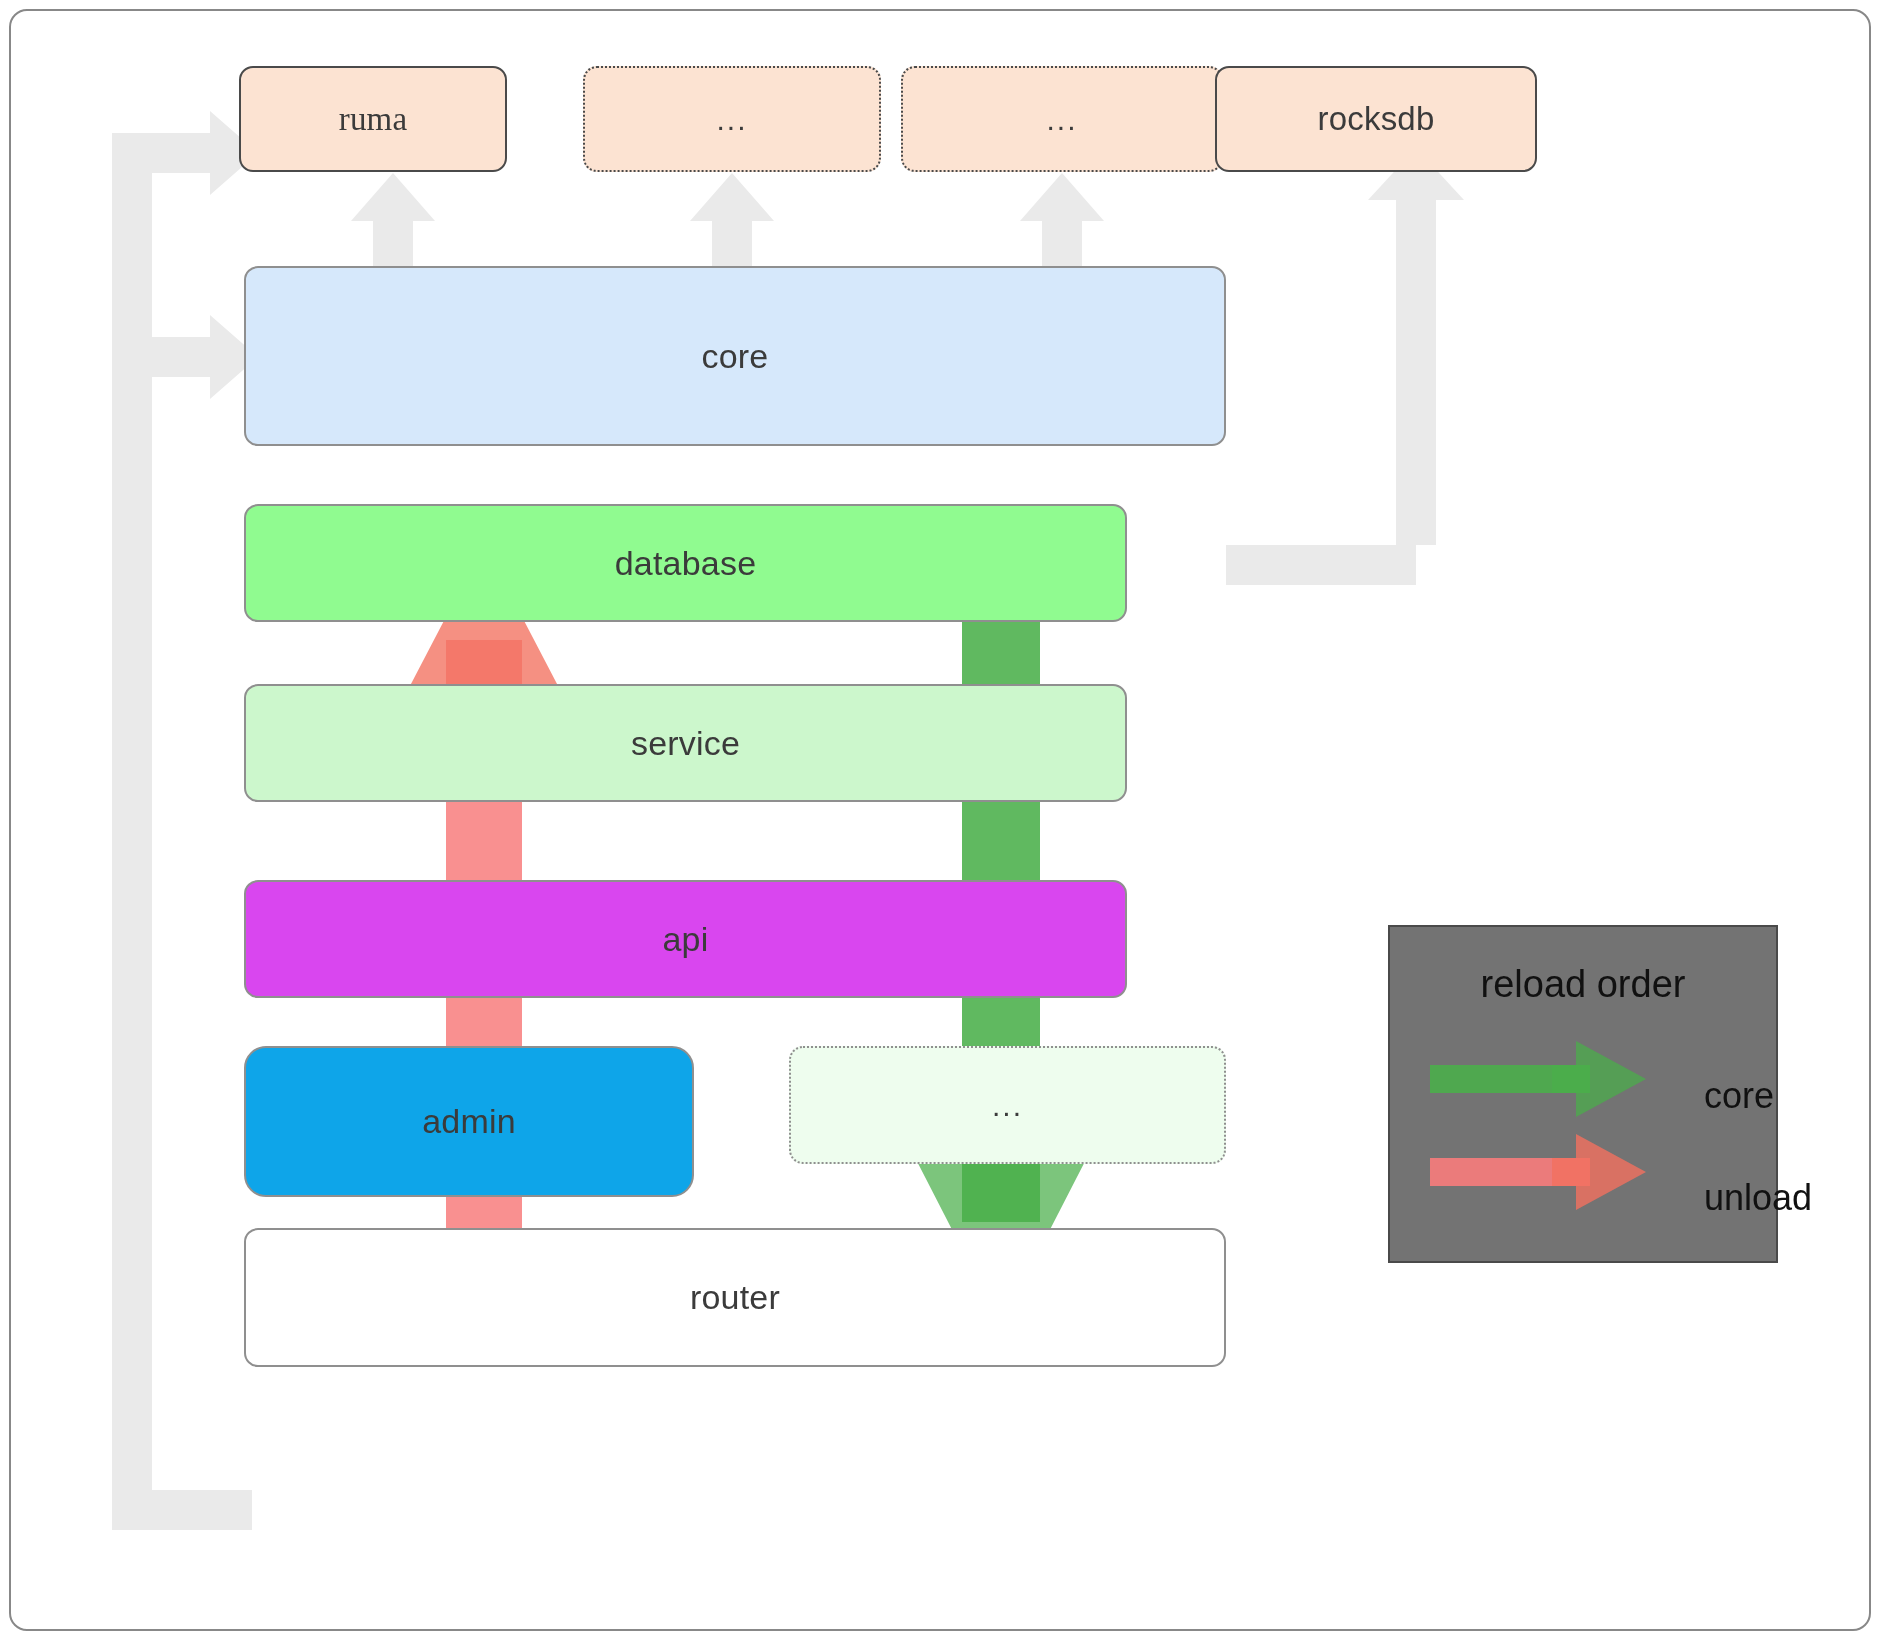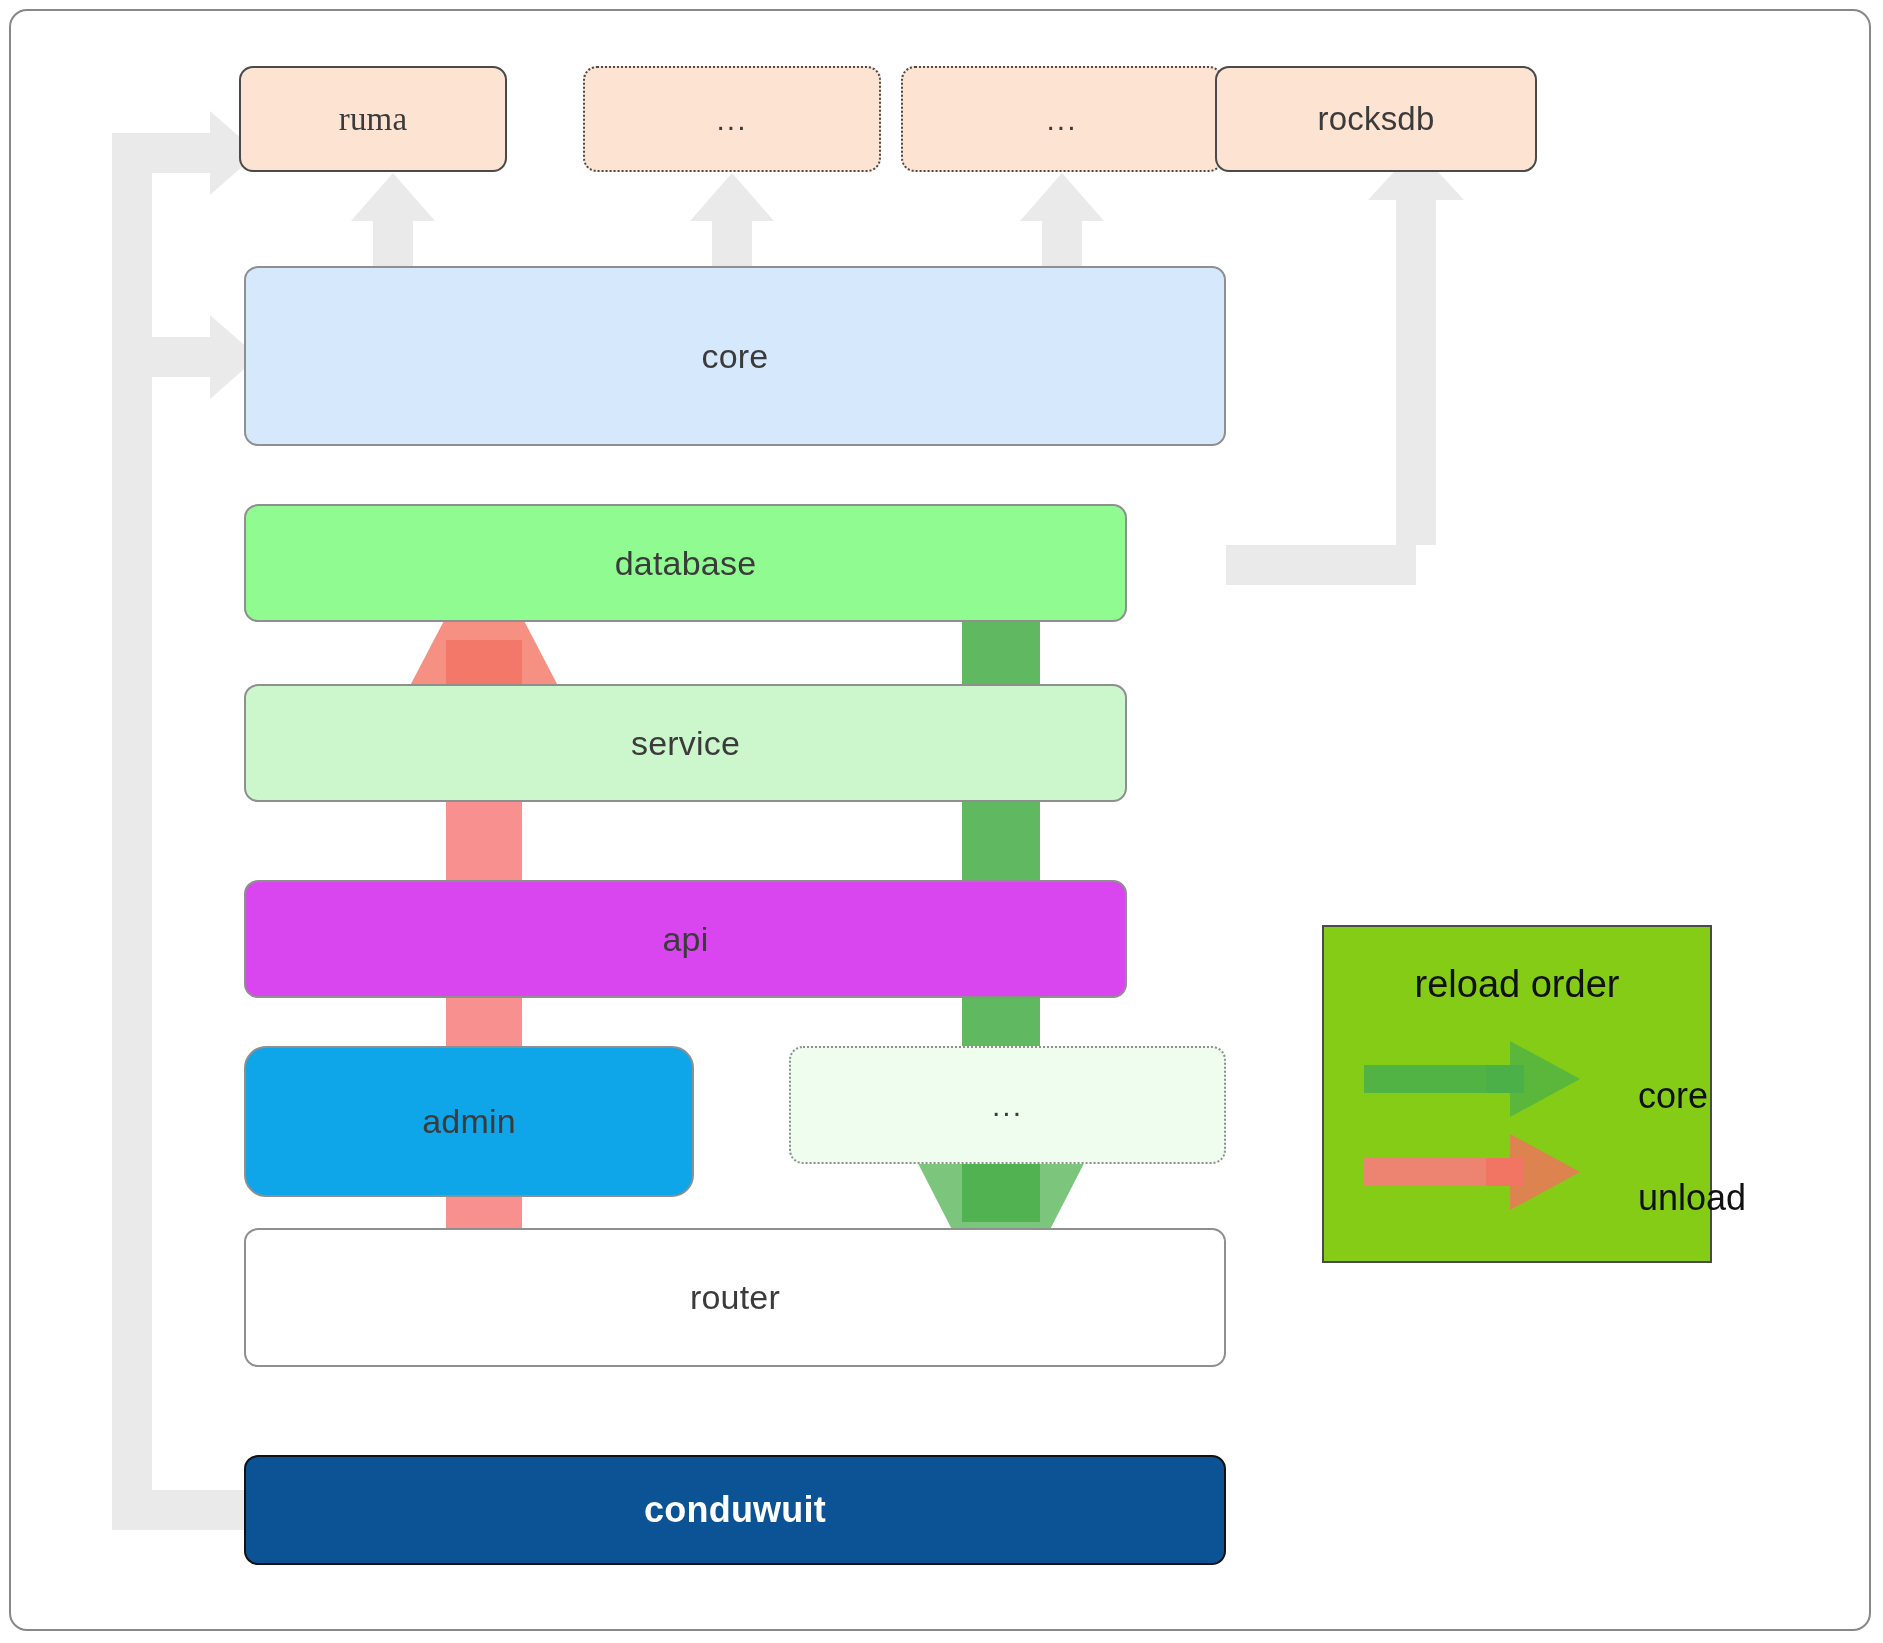--- a/index.html
+++ b/index.html
@@ -81,25 +81,25 @@
     height: 110px;
     background: #0b5394;
     color: #ffffff;
     border: 2.5px solid #111111;
     font-weight: bold;
     font-size: 36px;
   }
   
   .legend {
     position: absolute;
-    left: 1322px;
+    left: 1388px;
     top: 925px;
     width: 390px;
     height: 338px;
-    background: #84cc16;
+    background: #737373;
     border: 2.5px solid #4a4a4a;
     box-sizing: border-box;
   }
   .legend-title {
     position: absolute;
     left: 0; right: 0;
     top: 36px;
     text-align: center;
     font-size: 38px;
     color: #111111;
@@ -194,23 +194,20 @@
   </div>
 
   <div class="box graydot" style="top:1046px; left:789px; width:437px; height:118px; background:#eefdee;">
     <span class="ellipsis">...</span>
   </div>
 
   <div class="box gray" style="top:1228px; left:244px; width:982px; height:139px; background:#ffffff;">
     <span>router</span>
   </div>
 
-  <div class="box conduwuit-box">
-    <span>conduwuit</span>
-  </div>
 
   <div class="legend">
     <div class="legend-title">reload order</div>
 
     <svg width="465" height="338" style="position:absolute;left:0;top:0;" viewBox="0 0 465 338" xmlns="http://www.w3.org/2000/svg">
 
       <g>
         <rect x="40" y="138" width="160" height="28" fill="#4aaf4a" fill-opacity="0.88"></rect>
         <path d="M256 152 L186 114 L186 138 L162 138 L162 166 L186 166 L186 190 Z" fill="#4aaf4a" fill-opacity="0.72"></path>
       </g>

